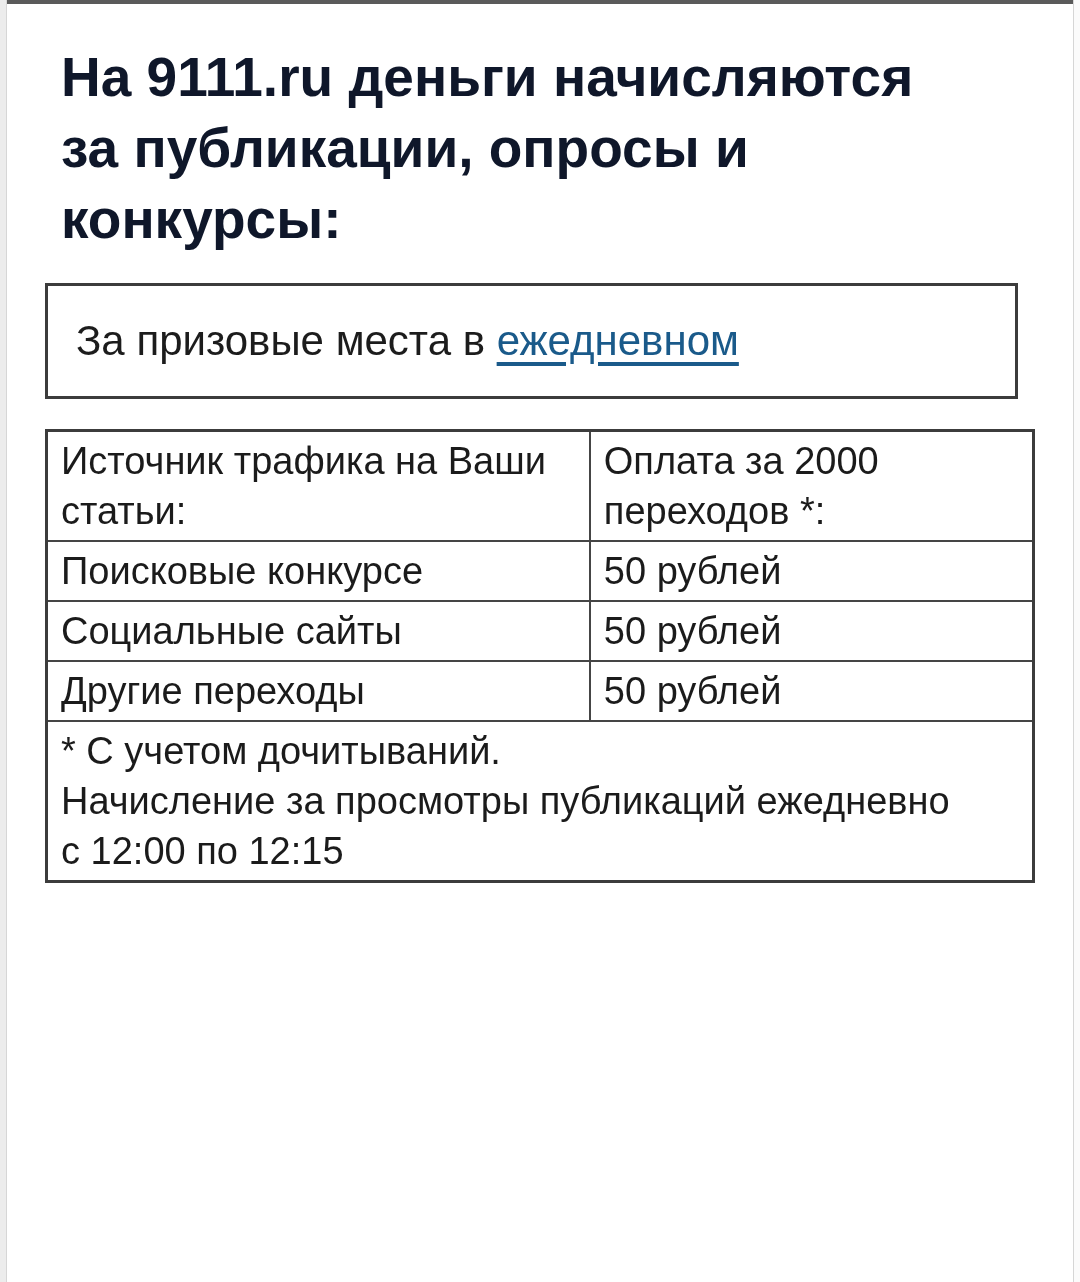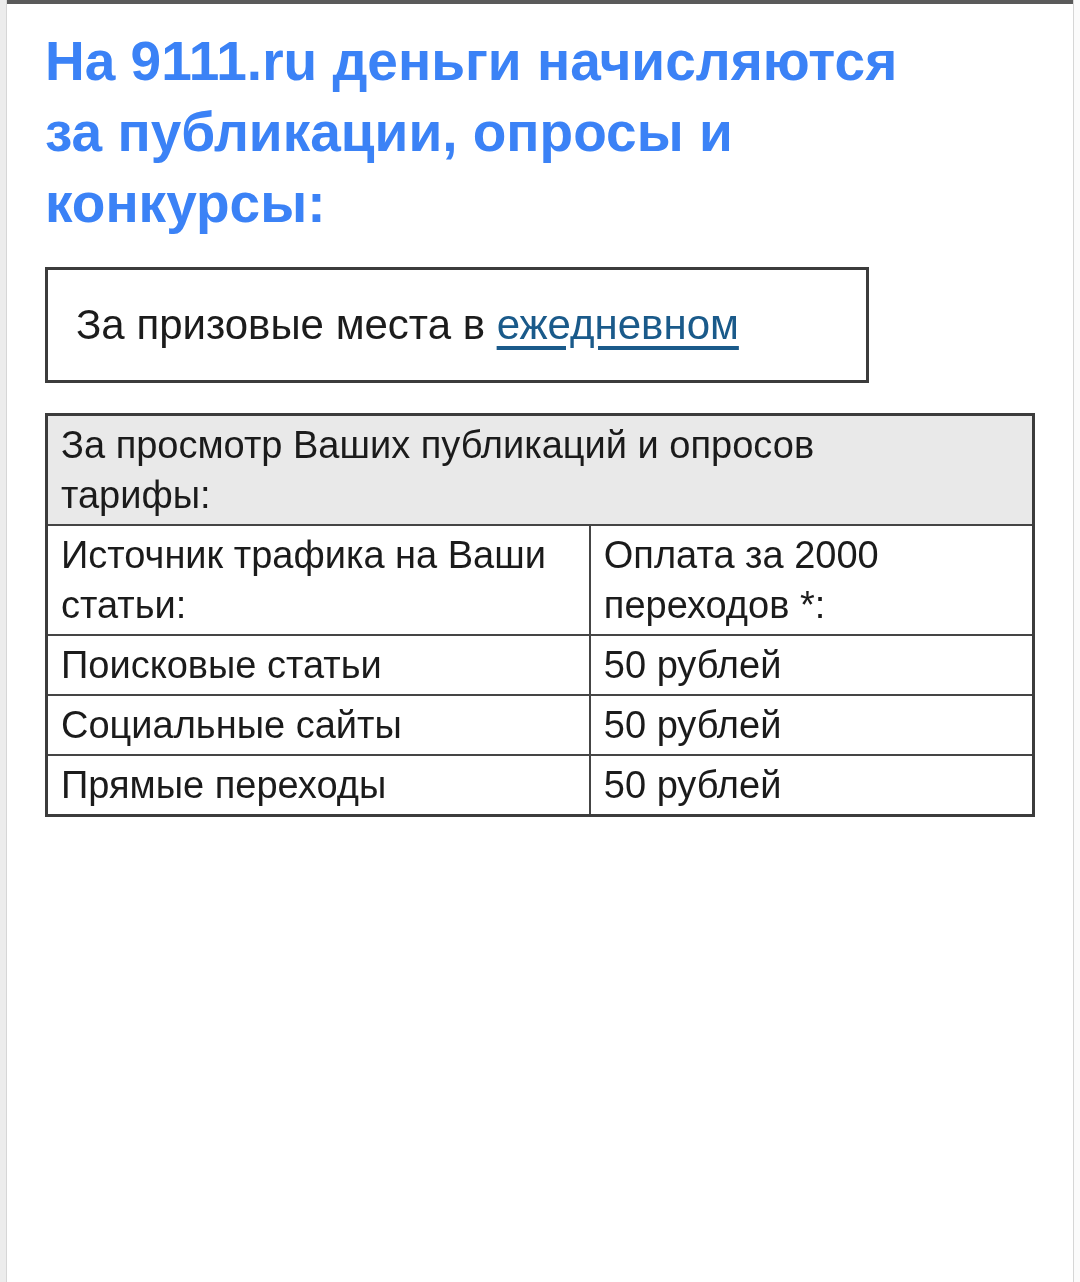--- a/index.html
+++ b/index.html
@@ -22,37 +22,37 @@
     overflow:hidden;
   }
   
   .frame-top{position:absolute;top:0;left:7px;right:0;height:4px;background:var(--top-edge);}
   .frame-left{position:absolute;top:0;left:0;width:6px;height:1282px;background:var(--edge-strip);border-right:1px solid var(--edge-line);}
   .frame-right{position:absolute;top:0;right:0;width:6px;height:1282px;background:#fbfbfb;border-left:1px solid var(--edge-line);}
 
   .content{position:absolute;left:45px;top:0;width:990px;}
 
   h1.page-title{
-    margin:0;
+    margin:16px;
     padding-top:26px;
     font-size:55px;
     line-height:71px;
     font-weight:700;
-    color:#3b82f6;
+    color:#0f172a;
   }
 
   .promo-box{
     margin-top:28px;
     border:3px solid var(--outer-border);
     padding:22px 28px;
     font-size:42px;
     line-height:66px;
     color:#1c1c1c;
     box-sizing:border-box;
-    width:824px;
+    width:973px;
   }
   .promo-box a{
     color:var(--link);
     text-decoration:underline;
     text-decoration-thickness:4px;
     text-underline-offset:7px;
     cursor:pointer;
   }
 
   table.tariff{
@@ -93,37 +93,38 @@
     <span data-bind="promo_box.text_prefix">За призовые места в </span><a href="#"><span data-bind="promo_box.link_text_line1">ежедневном</span><br></a>
   </div>
 
   <table class="tariff">
     <colgroup>
       <col style="width:545px">
       <col style="width:445px">
     </colgroup>
     <tbody>
       <tr>
-        <th class="caption-cell" colspan="2" data-bind-lines="tariff_table.caption_lines">За просмотр Ваших публикаций и опросов
-тарифы:</th>
-      </tr>
-      <tr>
         <td data-bind-lines="tariff_table.col_headers.0.lines">Источник трафика на Ваши
 статьи:</td>
         <td data-bind-lines="tariff_table.col_headers.1.lines">Оплата за 2000
 переходов *:</td>
       </tr>
       <tr>
-        <td data-bind-lines="tariff_table.rows.0.source_lines">Поисковые статьи</td>
+        <td data-bind-lines="tariff_table.rows.0.source_lines">Поисковые конкурсе</td>
         <td data-bind="tariff_table.rows.0.payment">50 рублей</td>
       </tr>
       <tr>
         <td data-bind-lines="tariff_table.rows.1.source_lines">Социальные сайты</td>
         <td data-bind="tariff_table.rows.1.payment">50 рублей</td>
       </tr>
       <tr>
-        <td data-bind-lines="tariff_table.rows.3.source_lines">Прямые переходы</td>
+        <td data-bind-lines="tariff_table.rows.3.source_lines">Другие переходы</td>
         <td data-bind="tariff_table.rows.3.payment">50 рублей</td>
+      </tr>
+      <tr>
+        <td colspan="2" data-bind-lines="tariff_table.footnote_lines">* С учетом дочитываний.
+Начисление за просмотры публикаций ежедневно
+с 12:00 по 12:15</td>
       </tr>
     </tbody>
   </table>
 
 </div>
 
 </body></html>

